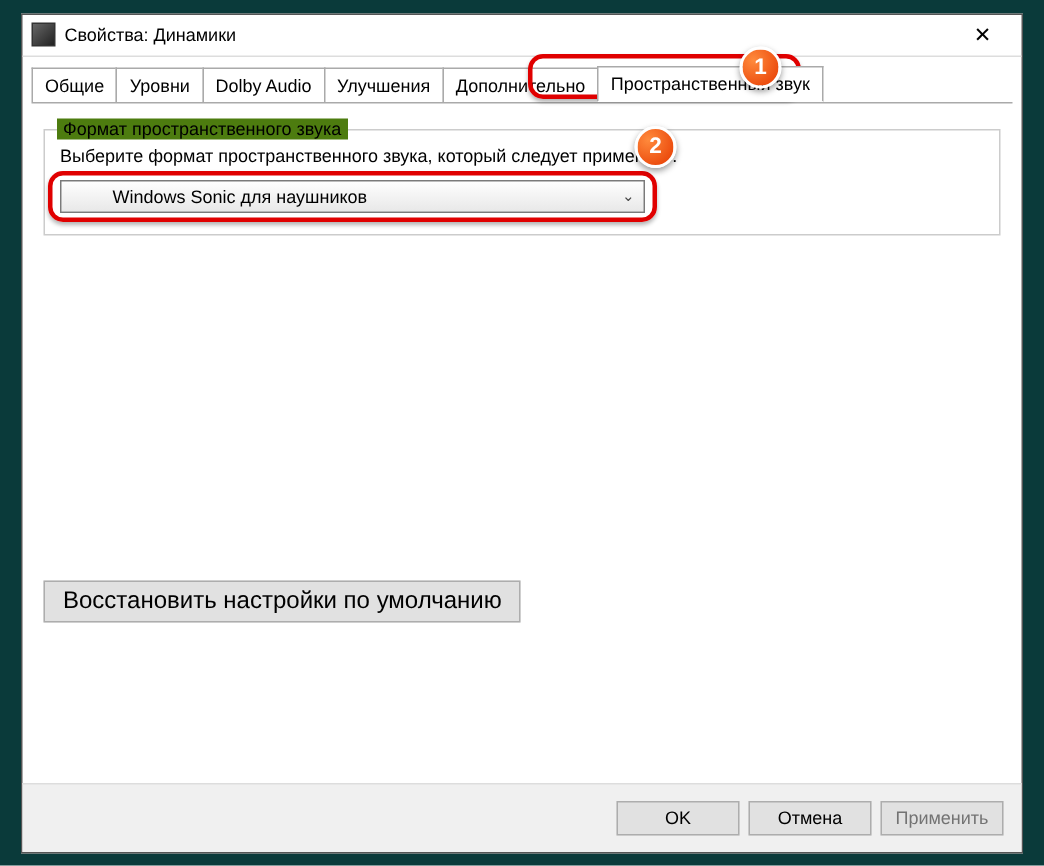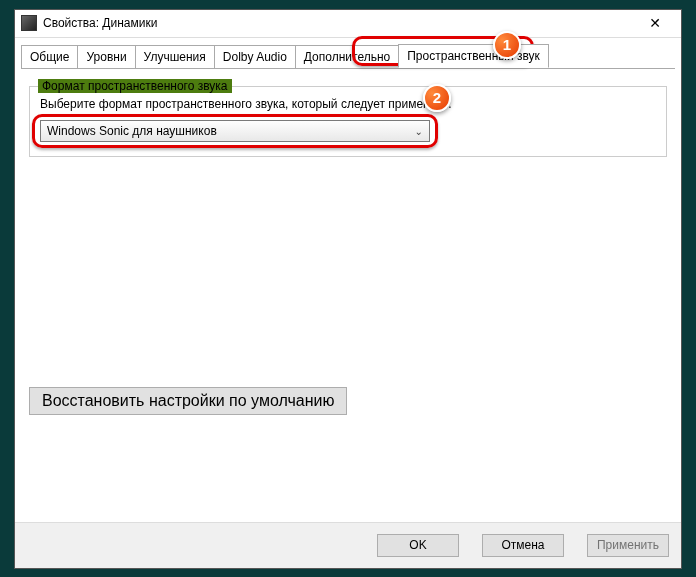--- a/index.html
+++ b/index.html
@@ -113,42 +113,42 @@
     width: 100%;
     height: 22px;
     border: 1px solid #7a7a7a;
     background: linear-gradient(to bottom, #fefefe, #e8e8e8);
     display: flex;
     align-items: center;
     padding: 0 6px;
     font-size: 12px;
     cursor: pointer;
   }
-  .select-text { flex: 1; }
+  .select-text { flex: 1; margin-left: 28px; }
   .chevron {
     font-size: 10px;
     color: #444;
   }
   .restore-btn {
     margin-top: 230px;
     padding: 4px 12px;
     border: 1px solid #adadad;
     background: #e1e1e1;
     font-size: 16px;
     cursor: pointer;
   }
   .footer {
     height: 46px;
     border-top: 1px solid #ddd;
     background: #f0f0f0;
     display: flex;
     justify-content: flex-end;
     align-items: center;
     padding: 0 12px;
-    gap: 23px;
+    gap: 6px;
   }
   .footer-btn {
     width: 82px;
     height: 23px;
     border: 1px solid #adadad;
     background: #e1e1e1;
     font-size: 12px;
     cursor: pointer;
   }
   .footer-btn.disabled {
@@ -181,22 +181,22 @@
     <div class="titlebar-icon"></div>
     <div class="titlebar-title">Свойства: Динамики</div>
     <div class="close-btn">
       <span>✕</span>
     </div>
   </div>
 
   <div class="tabs">
     <div class="tab"><span>Общие</span></div>
     <div class="tab"><span>Уровни</span></div>
+    <div class="tab"><span>Dolby Audio</span></div>
     <div class="tab"><span>Улучшения</span></div>
-    <div class="tab"><span>Dolby Audio</span></div>
     <div class="tab"><span>Дополнительно</span></div>
     <div class="tab active"><span>Пространственный звук</span></div>
     <div class="tab-underline"></div>
     <div class="tabs-highlight" style="left:337px; top:-2px; width:182px; height:30px;"></div>
   </div>
 
   <div class="content">
     <div class="fieldset">
       <div class="legend">Формат пространственного звука</div>
       <div class="desc">Выберите формат пространственного звука, который следует применить.</div>

